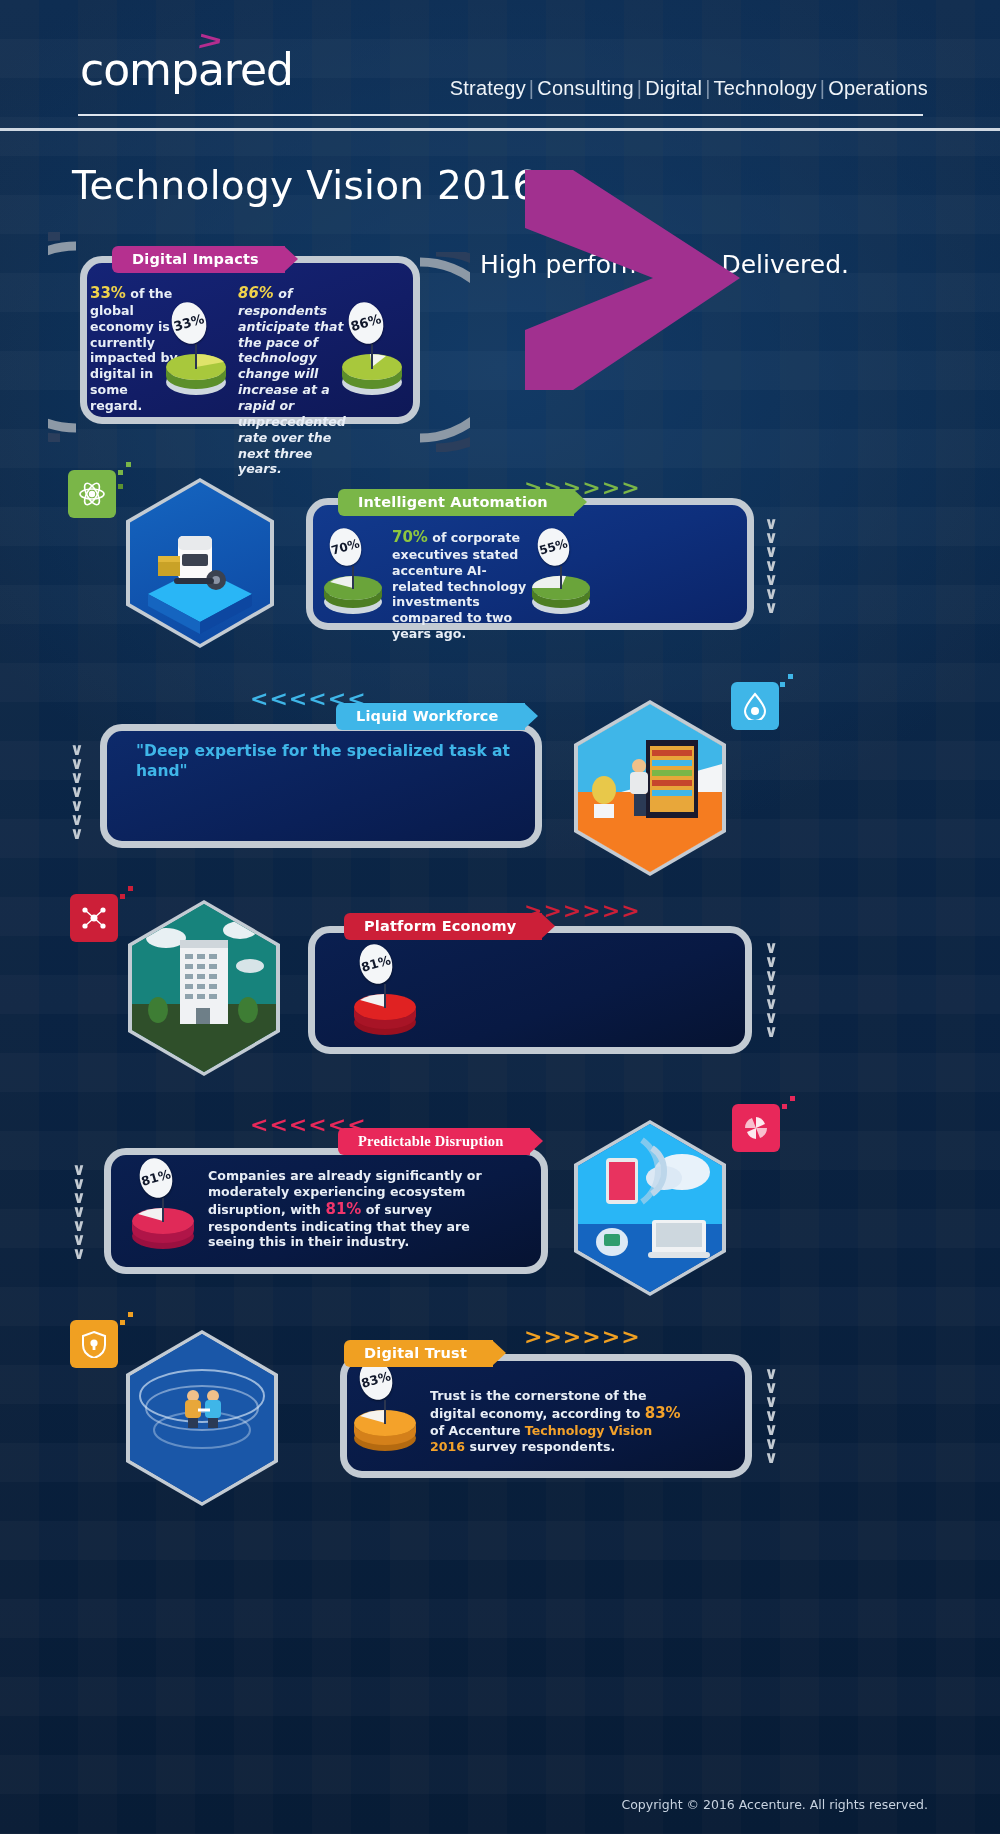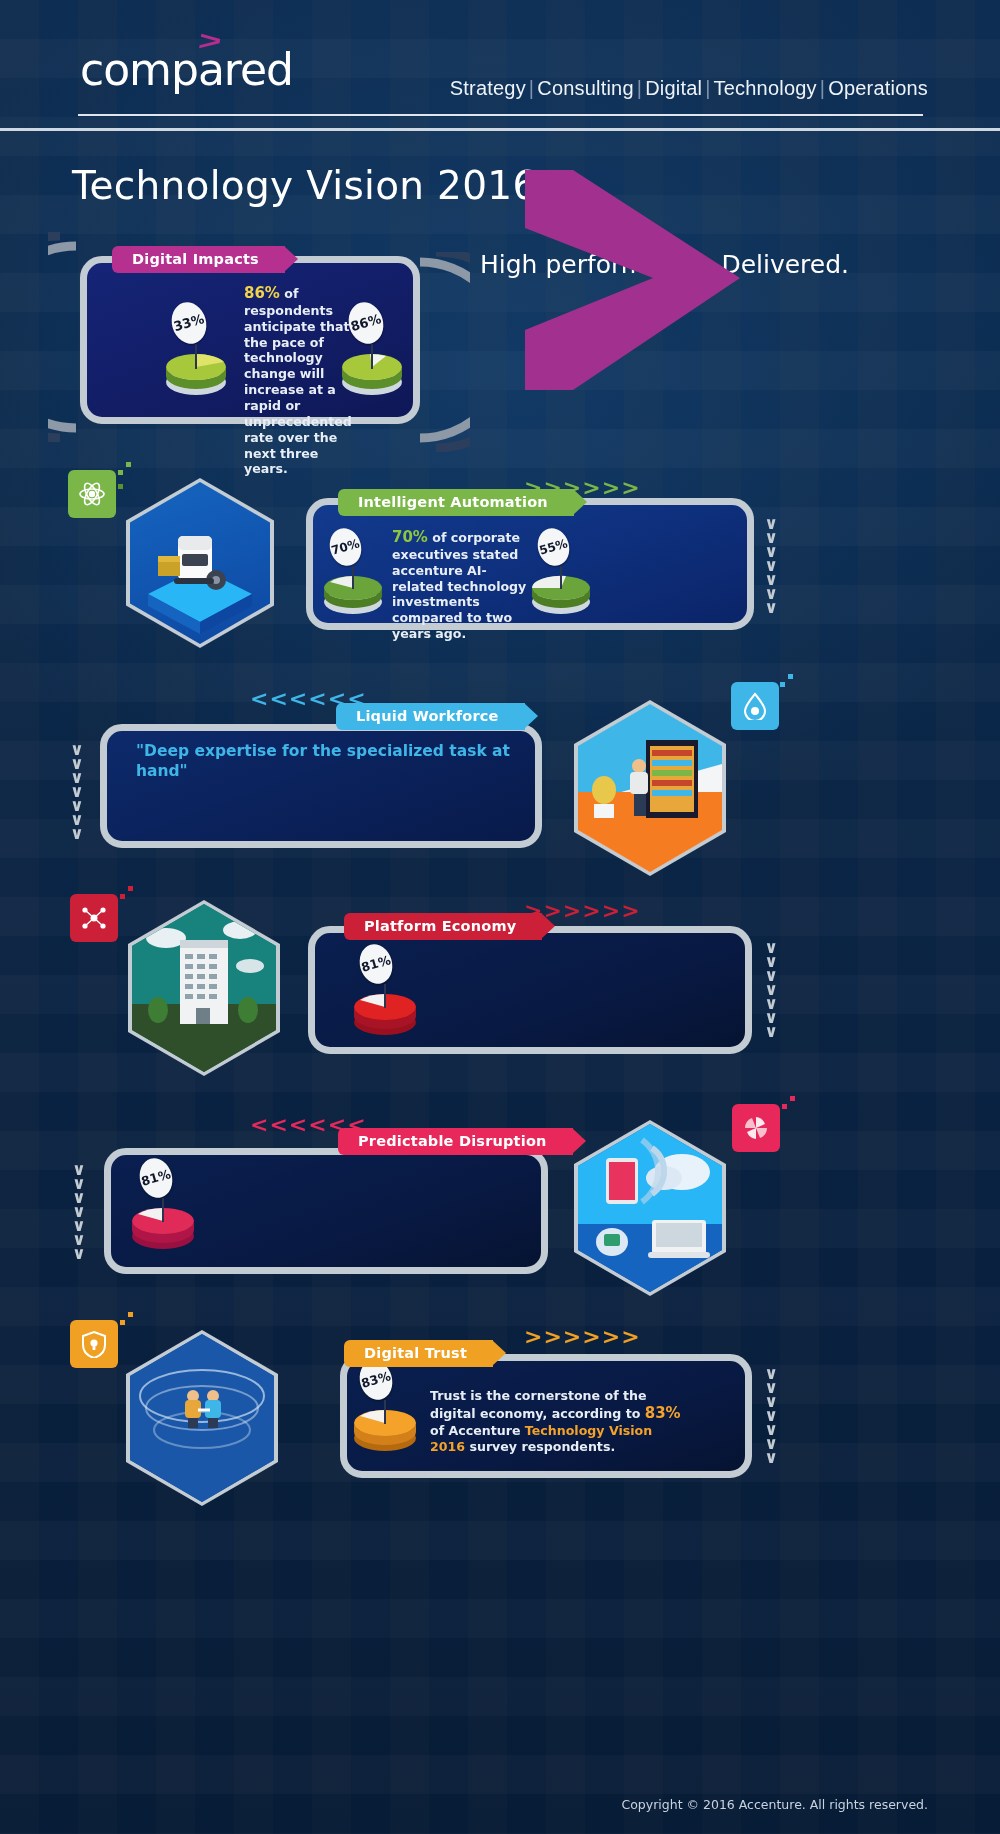--- a/index.html
+++ b/index.html
@@ -108,21 +108,21 @@
   .tag::after {
     content: ""; position: absolute; right: -13px; top: 0;
     border-left: 14px solid currentColor;
     border-top: 13.5px solid transparent;
     border-bottom: 13.5px solid transparent;
   }
   .tag.magenta { background:#b5308f; color:#b5308f; }
   .tag.green   { background:#7ab648; color:#7ab648; }
   .tag.cyan    { background:#3fb6e8; color:#3fb6e8; }
   .tag.red     { background:#cc1f38; color:#cc1f38; }
-  .tag.pink    { background:#e8285a; color:#e8285a; }
+  .tag.pink    { background:#e8285a; color:#e8285a;font-family:Liberation Serif, serif; }
   .tag.orange  { background:#f0a022; color:#f0a022; }
   .tag > span { color: #ffffff; position: relative; z-index: 2; }
 
   
   .stat {
     position: absolute;
     color: #e8eef6;
     font-size: 12.6px;
     line-height: 1.26;
     font-weight: 700;
@@ -215,21 +215,25 @@
   <svg style="position:absolute;left:400px;top:252px;width:70px;height:200px">
     <path d="M20 10 A56 56 0 0 1 20 186" fill="none" stroke="#8d99a6" stroke-width="9"></path>
     <path d="M36 0 A74 74 0 0 1 36 196" fill="none" stroke="#2b3e5c" stroke-width="9"></path>
   </svg>
 
   <div class="panel deep" style="left:80px;top:256px;width:340px;height:168px;"></div>
   <div class="tag magenta" style="left:112px;top:246px;">
     <span>Digital Impacts</span>
   </div>
 
-  <div class="stat" style="left:244px;top:284px;width:112px;">
+  <div class="stat" style="left:90px;top:284px;width:90px;">
+    <span class="pct yellow">33%</span>
+    <span>of the global economy is currently impacted by digital in some regard.</span>
+  </div>
+  <div class="stat" style="left:238px;top:284px;width:112px;font-style:italic;">
     <span class="pct yellow">86%</span>
     <span>of respondents anticipate that the pace of technology change will increase at a rapid or unprecedented rate over the next three years.</span>
   </div>
 
   <svg class="pie" style="left:160px;top:336px;width:72px;height:62px" viewBox="0 0 72 62">
     <ellipse cx="36" cy="46" rx="30" ry="13" fill="#cfd8df"></ellipse>
     <path d="M6 40 a30 13 0 0 0 60 0 v-9 a30 13 0 0 1 -60 0 z" fill="#5c8f2a"></path>
     <ellipse cx="36" cy="31" rx="30" ry="13" fill="#a8c83c"></ellipse>
     <path d="M36 31 L36 18 A30 13 0 0 1 64 26 z" fill="#dfe36a"></path>
     <rect x="35" y="8" width="2" height="25" fill="#2a3550"></rect>
@@ -483,20 +487,23 @@
   <div class="chev-col" style="left:72px;top:1162px;color:#c3cbd3;">
     <div>∨</div>
       <div>∨</div>
       <div>∨</div>
       <div>∨</div>
       <div>∨</div>
       <div>∨</div>
       <div>∨</div>
   </div>
 
+  <div class="stat" style="left:208px;top:1168px;width:312px;">
+    <span>Companies are already significantly or moderately experiencing ecosystem disruption, with </span><span class="pct pink">81%</span><span> of survey respondents indicating that they are seeing this in their industry.</span>
+  </div>
 
   <svg class="pie" style="left:126px;top:1192px;width:74px;height:60px" viewBox="0 0 74 60">
     <ellipse cx="37" cy="44" rx="31" ry="13" fill="#9a1040"></ellipse>
     <path d="M6 38 a31 13 0 0 0 62 0 v-9 a31 13 0 0 1 -62 0 z" fill="#b01548"></path>
     <ellipse cx="37" cy="29" rx="31" ry="13" fill="#e02a58"></ellipse>
     <path d="M37 29 L37 16 A31 13 0 0 0 12 22 z" fill="#f2f2f2"></path>
     <rect x="36" y="6" width="2" height="24" fill="#2a3550"></rect>
   </svg>
   <div class="pin-label" style="left:140px;top:1158px;width:32px;height:40px;line-height:40px;font-size:12.5px;">81%</div>
 

